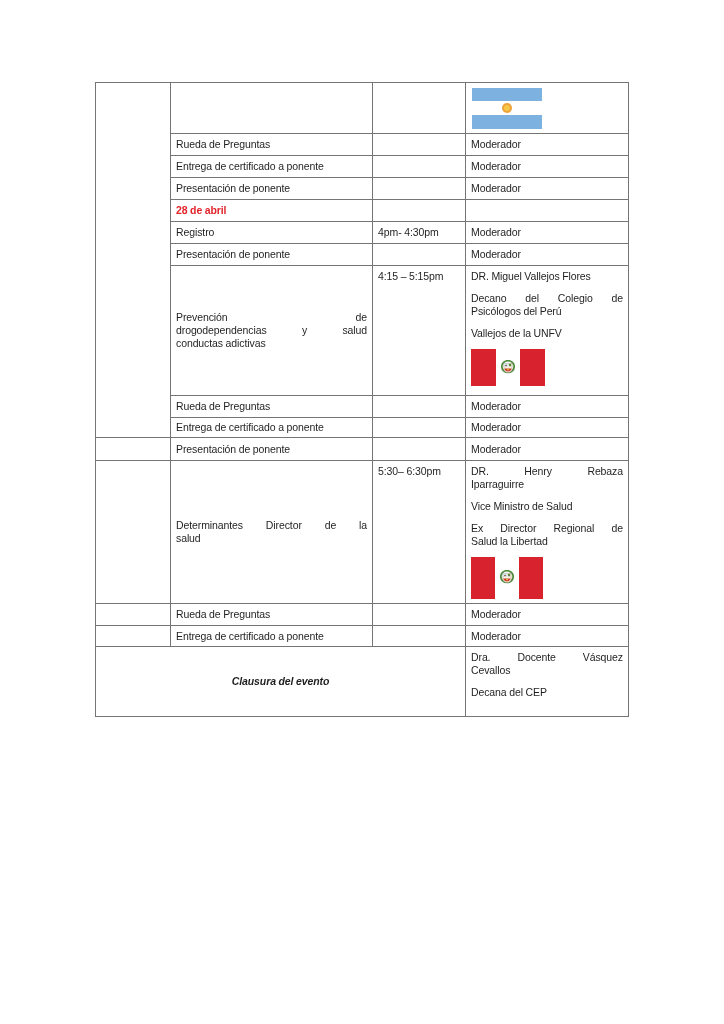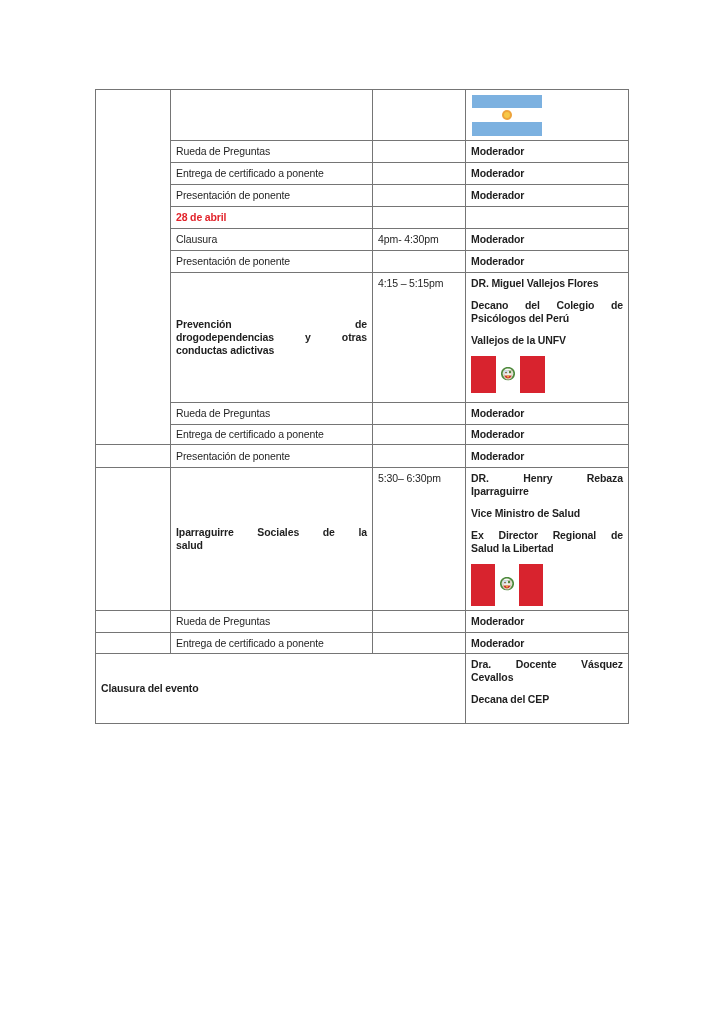--- a/index.html
+++ b/index.html
@@ -11,48 +11,49 @@
     position: relative;
     width: 724px;
     height: 1024px;
     background: #ffffff;
     font-family: "Liberation Sans", sans-serif;
     color: #1f1f1f;
   }
   table.schedule {
     position: absolute;
     left: 95px;
-    top: 89px;
+    top: 82px;
     width: 533px;
     border-collapse: collapse;
     table-layout: fixed;
   }
   table.schedule td {
     border: 1px solid #757575;
     font-size: 10.5px;
     line-height: 13px;
     letter-spacing: -0.1px;
     padding: 2px 5px;
     vertical-align: middle;
     overflow: hidden;
     word-spacing: -0.2px;
   }
-  .bold { font-weight: bold; }
+  .bold { font-weight: normal; }
   .top { vertical-align: top !important; padding-top: 4px !important; }
   .date-cell { color: #e2232a; font-weight: bold; }
   .nowrap { white-space: nowrap; }
   .para { margin: 0 0 9px 0; }
   .para:last-child { margin-bottom: 0; }
   
   .just .ln { text-align: justify; text-align-last: justify; }
   .just .ln:last-child { text-align-last: left; }
   .closing-cell {
-    text-align: left;
+    text-align: center;
     vertical-align: middle;
     font-weight: bold;
+    font-style: italic;
   }
   
   .flag-ar {
     width: 70px; height: 41px;
     display: flex; flex-direction: column;
     margin: 1px 0 1px 1px;
   }
   .ar-stripe { flex: 1; }
   .ar-blue { background: #7cb1e0; }
   .ar-white {
@@ -129,35 +130,35 @@
         <td class="bold">Moderador</td>
       </tr>
 
       <tr style="height:22px">
         <td class="date-cell">28 de abril</td>
         <td></td>
         <td></td>
       </tr>
 
       <tr style="height:22px">
-        <td>Clausura</td>
+        <td>Registro</td>
         <td>4pm- 4:30pm</td>
         <td class="bold">Moderador</td>
       </tr>
 
       <tr style="height:22px">
         <td>Presentación de ponente</td>
         <td></td>
         <td class="bold">Moderador</td>
       </tr>
 
       <tr style="height:130px">
         <td class="bold just">
           <div class="ln">Prevención de</div>
-          <div class="ln">drogodependencias y otras</div>
+          <div class="ln">drogodependencias y salud</div>
           <div class="ln">conductas adictivas</div>
         </td>
         <td class="top">4:15 – 5:15pm</td>
         <td class="top bold">
           <p class="para nowrap">DR. Miguel Vallejos Flores</p>
           <div class="para just">
             <div class="ln">Decano del Colegio de</div>
             <div class="ln">Psicólogos del Perú</div>
           </div>
           <p class="para nowrap">Vallejos de la UNFV</p>
@@ -195,21 +196,21 @@
       <tr style="height:23px">
         <td></td>
         <td>Presentación de ponente</td>
         <td></td>
         <td class="bold">Moderador</td>
       </tr>
 
       <tr style="height:143px">
         <td></td>
         <td class="bold just">
-          <div class="ln">Iparraguirre Sociales de la</div>
+          <div class="ln">Determinantes Director de la</div>
           <div class="ln">salud</div>
         </td>
         <td class="top">5:30– 6:30pm</td>
         <td class="top bold">
           <div class="para just">
             <div class="ln">DR. Henry Rebaza</div>
             <div class="ln">Iparraguirre</div>
           </div>
           <p class="para nowrap">Vice Ministro de Salud</p>
           <div class="para just">

